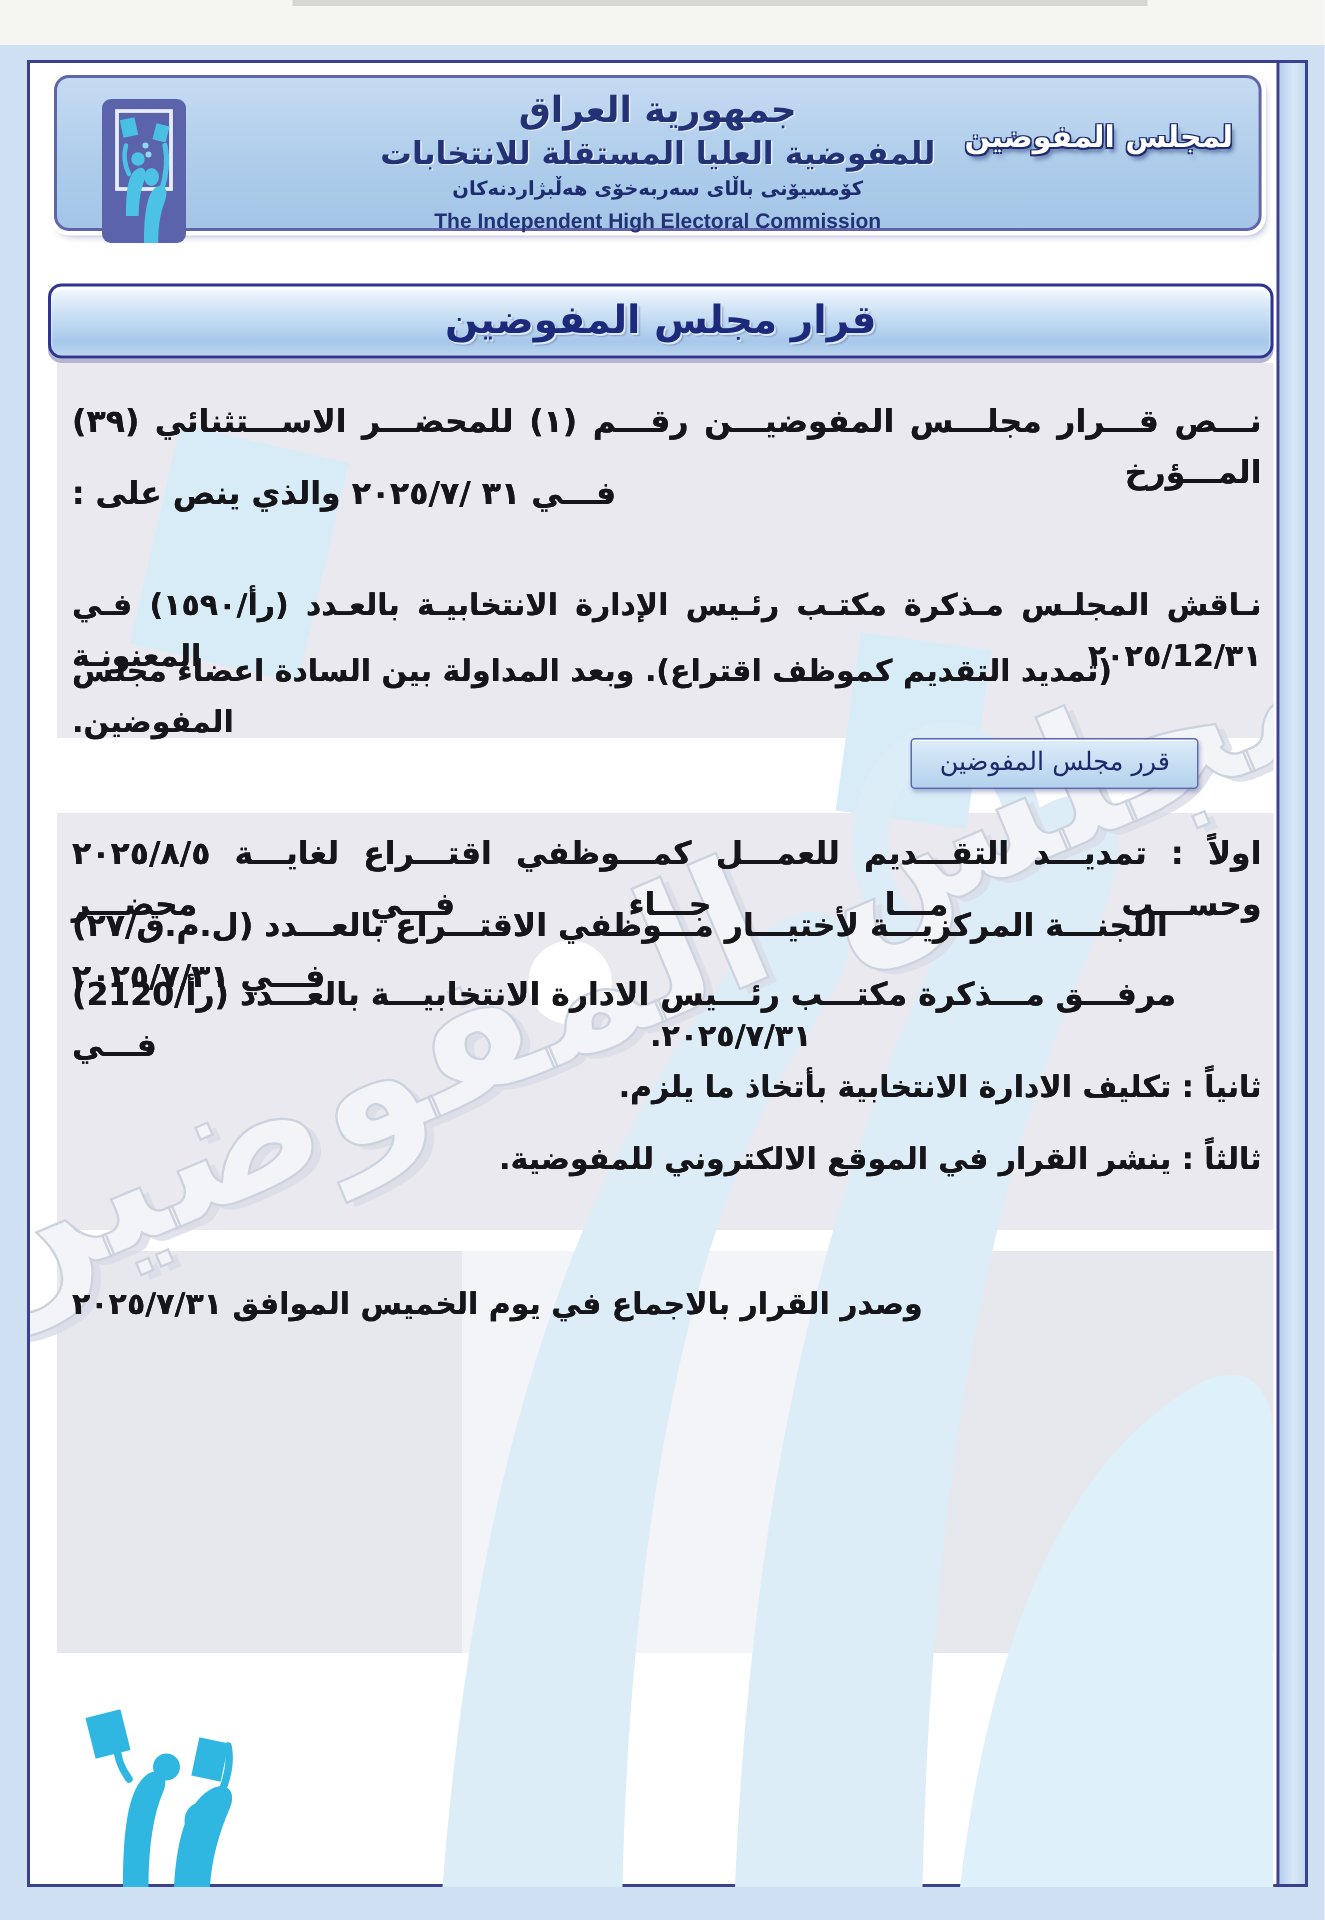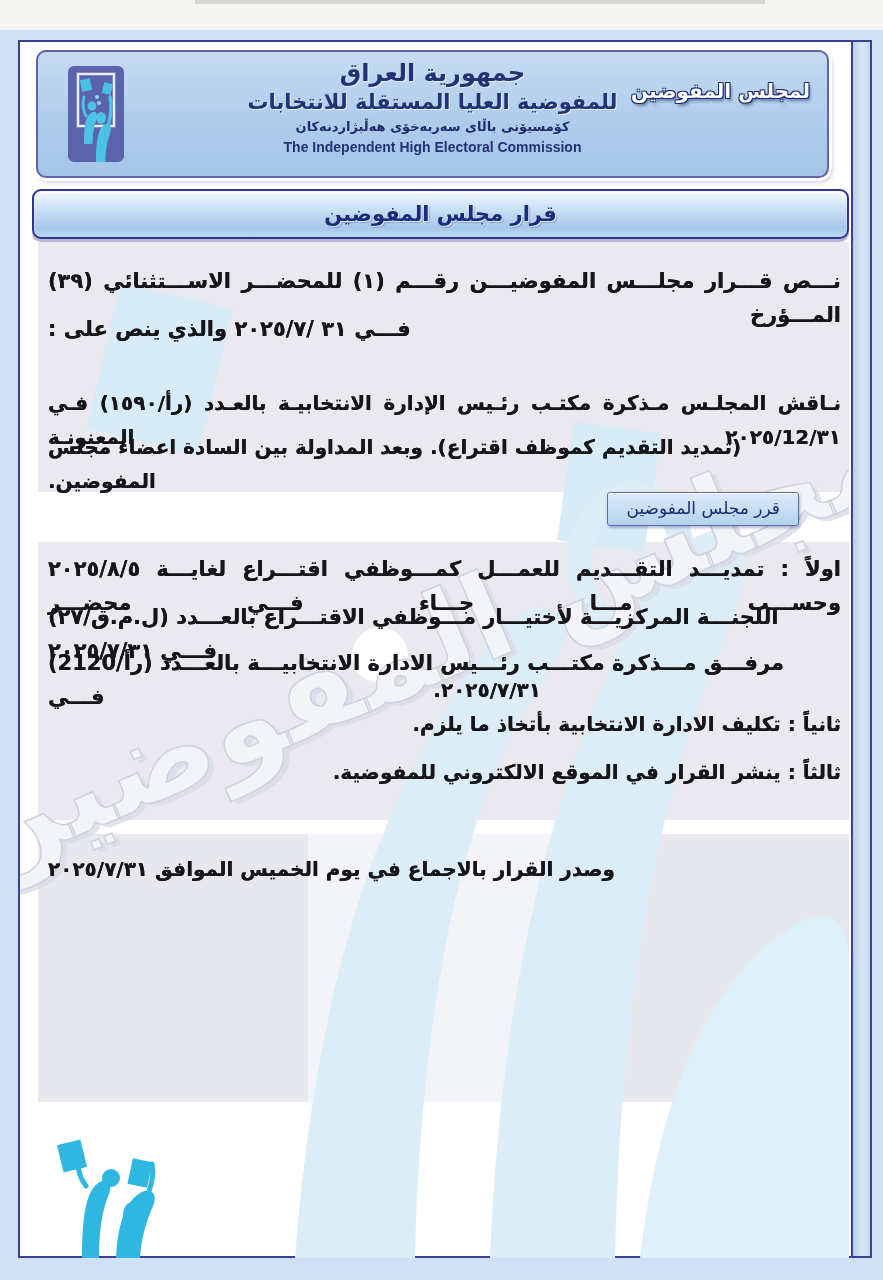--- a/index.html
+++ b/index.html
@@ -21,21 +21,21 @@
   .right-gutter {
     position:absolute; top:0; bottom:0; right:0; width:19px;
     background:linear-gradient(90deg,#b6cfec 0%, #d9e8f7 55%, #c2d8f0 100%);
     border-left:2px solid #3c418f;
   }
   .content { position:absolute; left:0; top:0; right:21px; bottom:0; }
   .wm { position:absolute; left:0; top:0; width:829px; height:1216px; }
 
   
   .header-box {
-    position:absolute; left:16px; top:8px; right:20px; height:128px;
+    position:absolute; left:16px; top:8px; right:8px; height:104px;
     border:2px solid #6064ab; border-radius:10px;
     background:linear-gradient(180deg,#c6dbf2 0%, #aecdeb 55%, #a4c5e7 100%);
     box-shadow:0 0 0 3px #ffffff, 2px 3px 5px rgba(60,65,143,.45);
   }
   .logo-badge { position:absolute; left:30px; top:14px; width:56px; height:96px; }
   .emblem { position:absolute; left:50%; top:6px; transform:translateX(-50%); width:420px; text-align:center; color:#233175; }
   .callig1 { font-size:24px; font-weight:bold; line-height:30px; text-shadow:1px 1px 0 #e7eefb; }
   .callig2 { font-size:21px; font-weight:bold; line-height:28px; text-shadow:1px 1px 0 #e7eefb; }
   .kurdish  { font-size:13px; font-weight:bold; line-height:22px; color:#1e2c6e; }
   .english  { font-size:14px; font-weight:bold; line-height:18px; color:#233175; font-family:"Liberation Sans", sans-serif; }
@@ -47,21 +47,21 @@
 
   
   .title-bar {
     position:absolute; left:12px; top:147px; right:0px; height:50px;
     border:2px solid #2e3490; border-radius:9px;
     background:linear-gradient(180deg,#f6faff 0%, #d4e6f7 30%, #a6c8ea 80%, #bcd6ef 100%);
     box-shadow:0 3px 0 rgba(40,45,120,.35), inset 0 2px 2px #ffffff;
     display:flex; align-items:center; justify-content:center;
   }
   .title-bar span {
-    font-size:21px; font-weight:bold; color:#1c2a7b;
+    font-size:26px; font-weight:bold; color:#1c2a7b;
     text-shadow:1px 1px 0 #dce8f6, 2px 2px 1px rgba(30,40,110,.25);
   }
 
   
   .doc { position:absolute; left:0; top:0; right:0; bottom:0; direction:rtl; }
   .line {
     position:absolute; right:8px; left:28px;
     font-weight:bold; font-size:21px; color:#16161a; line-height:34px;
     text-shadow:0 0 .4px #16161a;
   }

